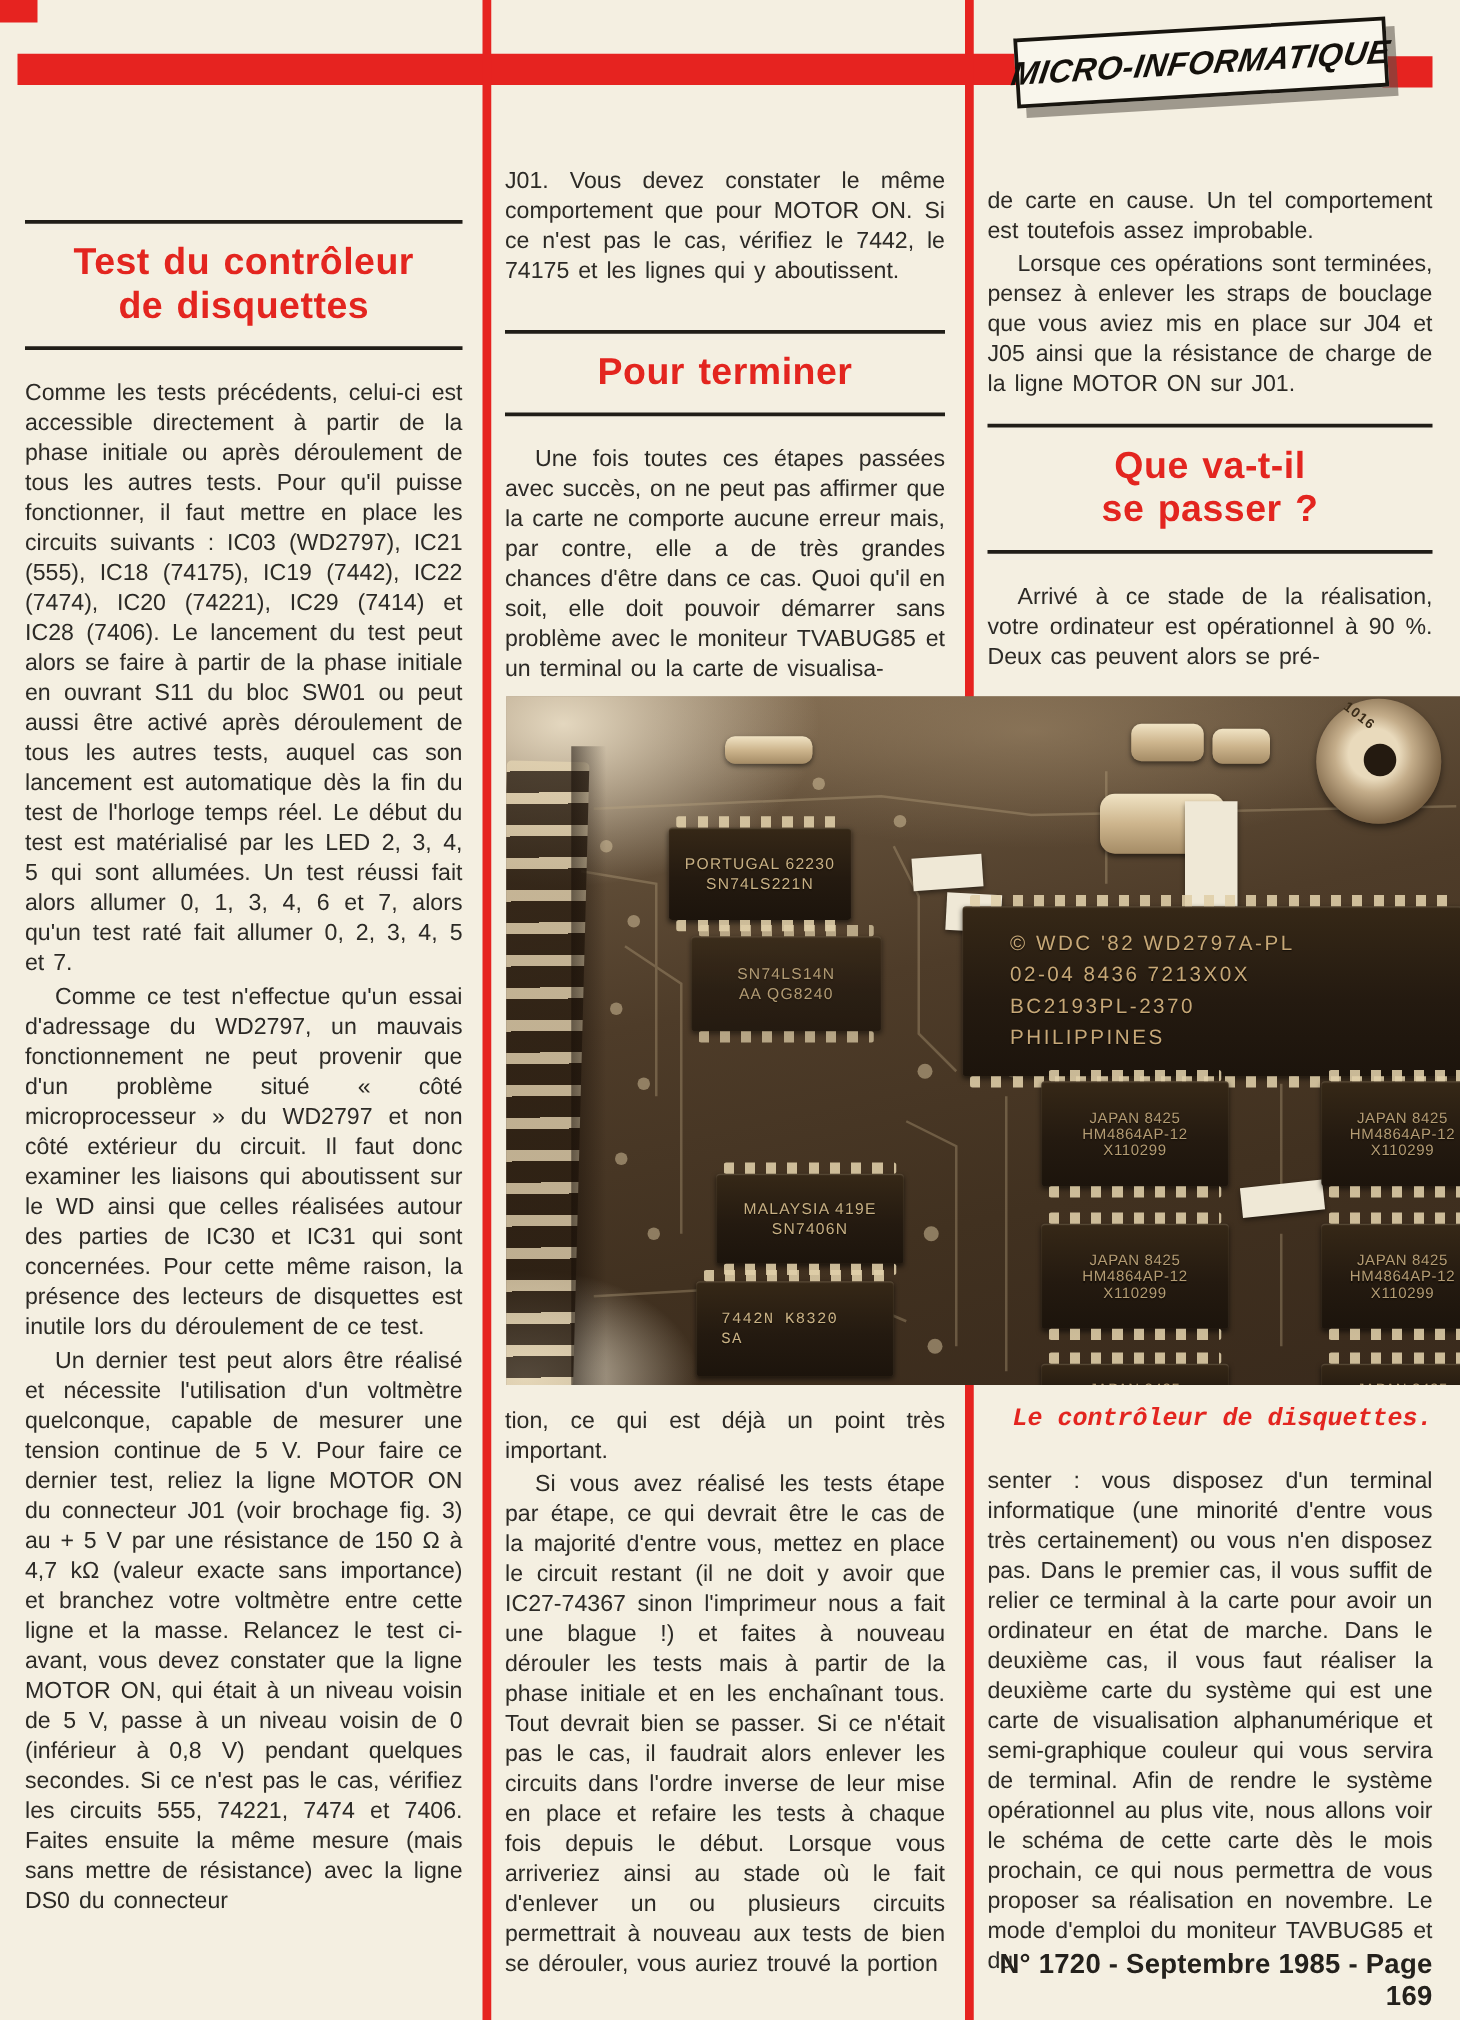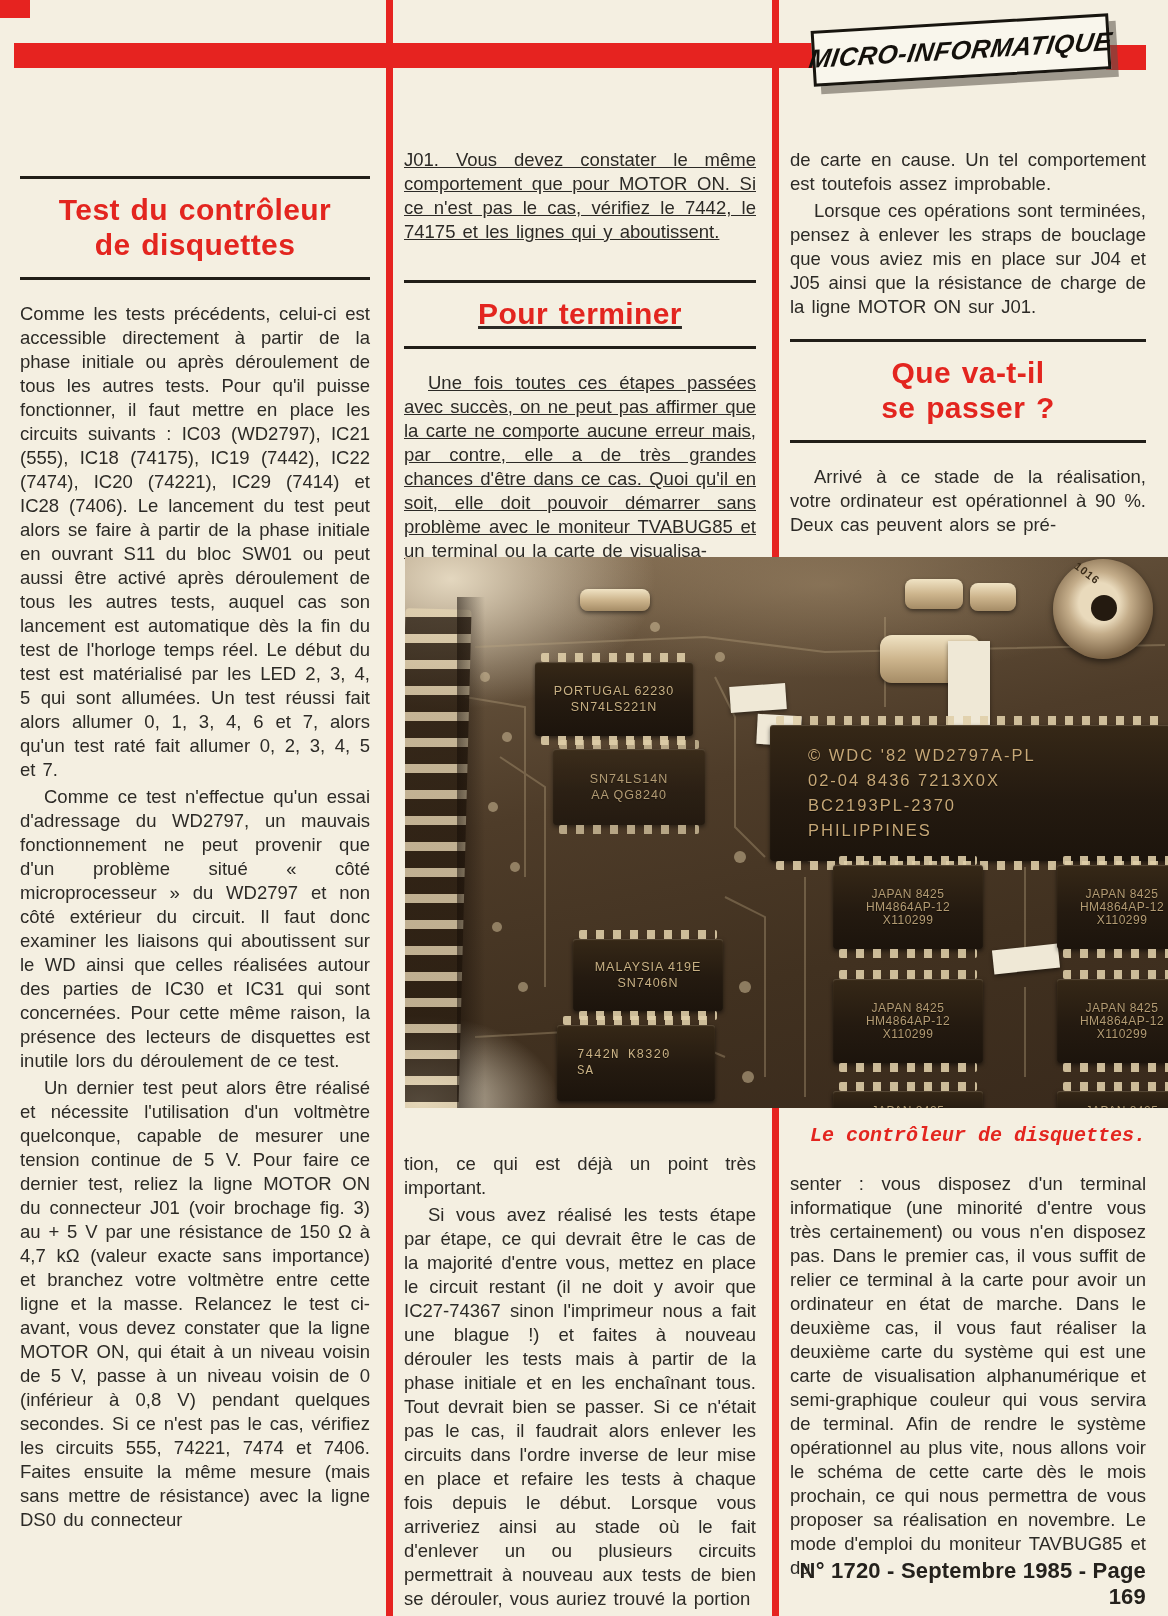--- a/index.html
+++ b/index.html
@@ -25,22 +25,22 @@
     white-space:nowrap;
   }
   
   .vline{position:absolute;top:0;width:7px;height:1616px;background:#e62320;}
   .vline.v1{left:386px;} .vline.v2{left:772px;}
   
   .col{position:absolute;font-size:18.5px;line-height:24px;text-align:justify;word-spacing:2px;}
   .col p{margin:0 0 3px 0;}
   .col p.indent{text-indent:24px;}
   .c1{left:20px;top:148px;width:350px;}
-  .c2-top{left:404px;top:148px;width:352px;text-decoration:underline;}
-  .c2-bot{left:404px;top:1124px;width:352px;margin-top:28px;}
+  .c2-top{left:404px;top:132px;width:352px;}
+  .c2-bot{left:404px;top:1124px;width:352px;}
   .c3-top{left:790px;top:148px;width:356px;}
   .c3-bot{left:790px;top:1172px;width:356px;}
   .rule-heading{
     border-top:3px solid #211e18;border-bottom:3px solid #211e18;
     padding:13px 2px 15px;margin:28px 0 22px;
     text-align:center;font-weight:700;font-size:30px;line-height:35px;
     color:#e3251f;white-space:pre-line;letter-spacing:.4px;text-indent:0;
   }
   .c2-top .rule-heading{margin-top:36px;}
   .c3-top .rule-heading{margin-top:20px;}
@@ -191,21 +191,21 @@
     <div class="cap" style="left:565px;top:26px;width:46px;height:28px;"></div>
     <div class="cap" style="left:475px;top:78px;width:100px;height:48px;border-radius:12px;"></div>
     <div class="whitebit" style="left:325px;top:128px;width:56px;height:26px;transform:rotate(-4deg);"></div>
     <div class="whitebit" style="left:352px;top:158px;width:44px;height:30px;transform:rotate(3deg);"></div>
     <div class="whitebit" style="left:543px;top:84px;width:42px;height:96px;"></div>
     <div class="whitebit" style="left:588px;top:390px;width:66px;height:24px;transform:rotate(-6deg);"></div>
     <div class="trimmer">
       <span class="lbl">1016</span>
     </div>
 
-    <div class="dip" style="left:130px;top:105px;width:158px;height:74px;">
+    <div class="dip" style="left:130px;top:105px;width:146px;height:74px;">
       <div class="pins top"></div>
       <div class="pins bot"></div>
       <span class="lbl">PORTUGAL 62230</span>
       <span class="lbl">SN74LS221N</span>
     </div>
 
     <div class="dip" style="left:148px;top:192px;width:152px;height:76px;opacity:.82;justify-content:center;">
       <div class="pins top"></div>
       <div class="pins bot"></div>
       <span class="lbl">SN74LS14N</span>

